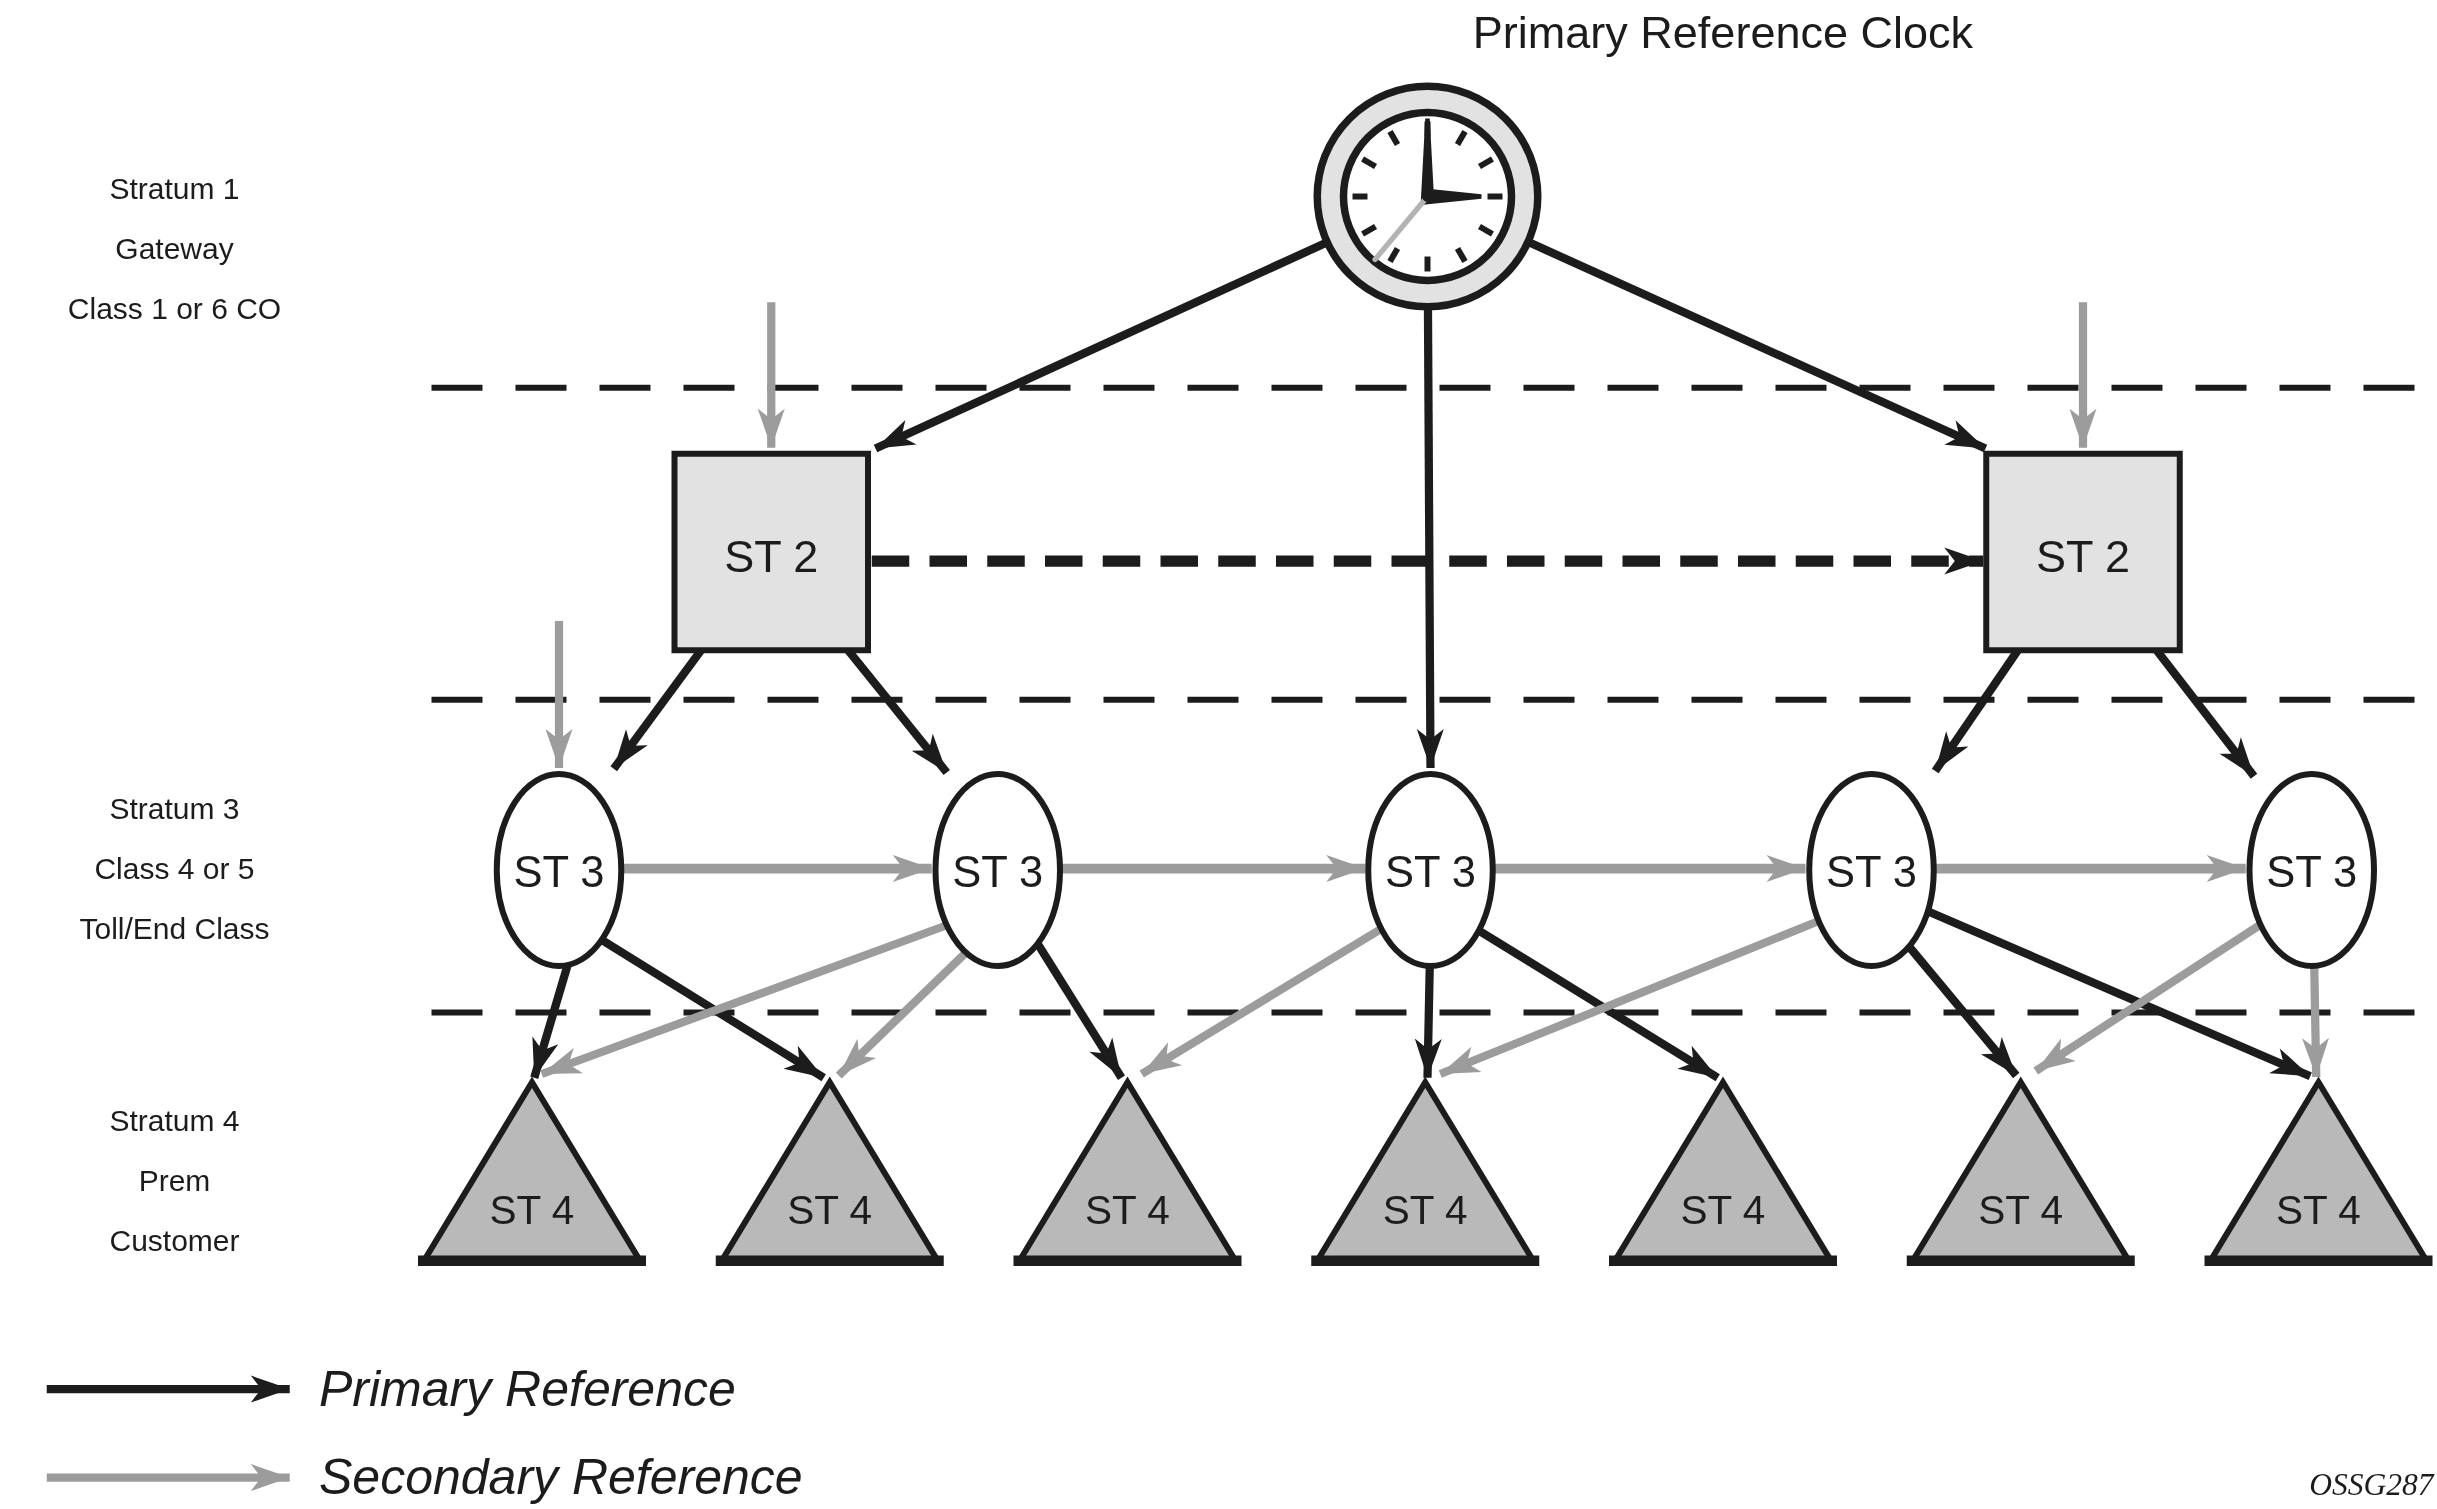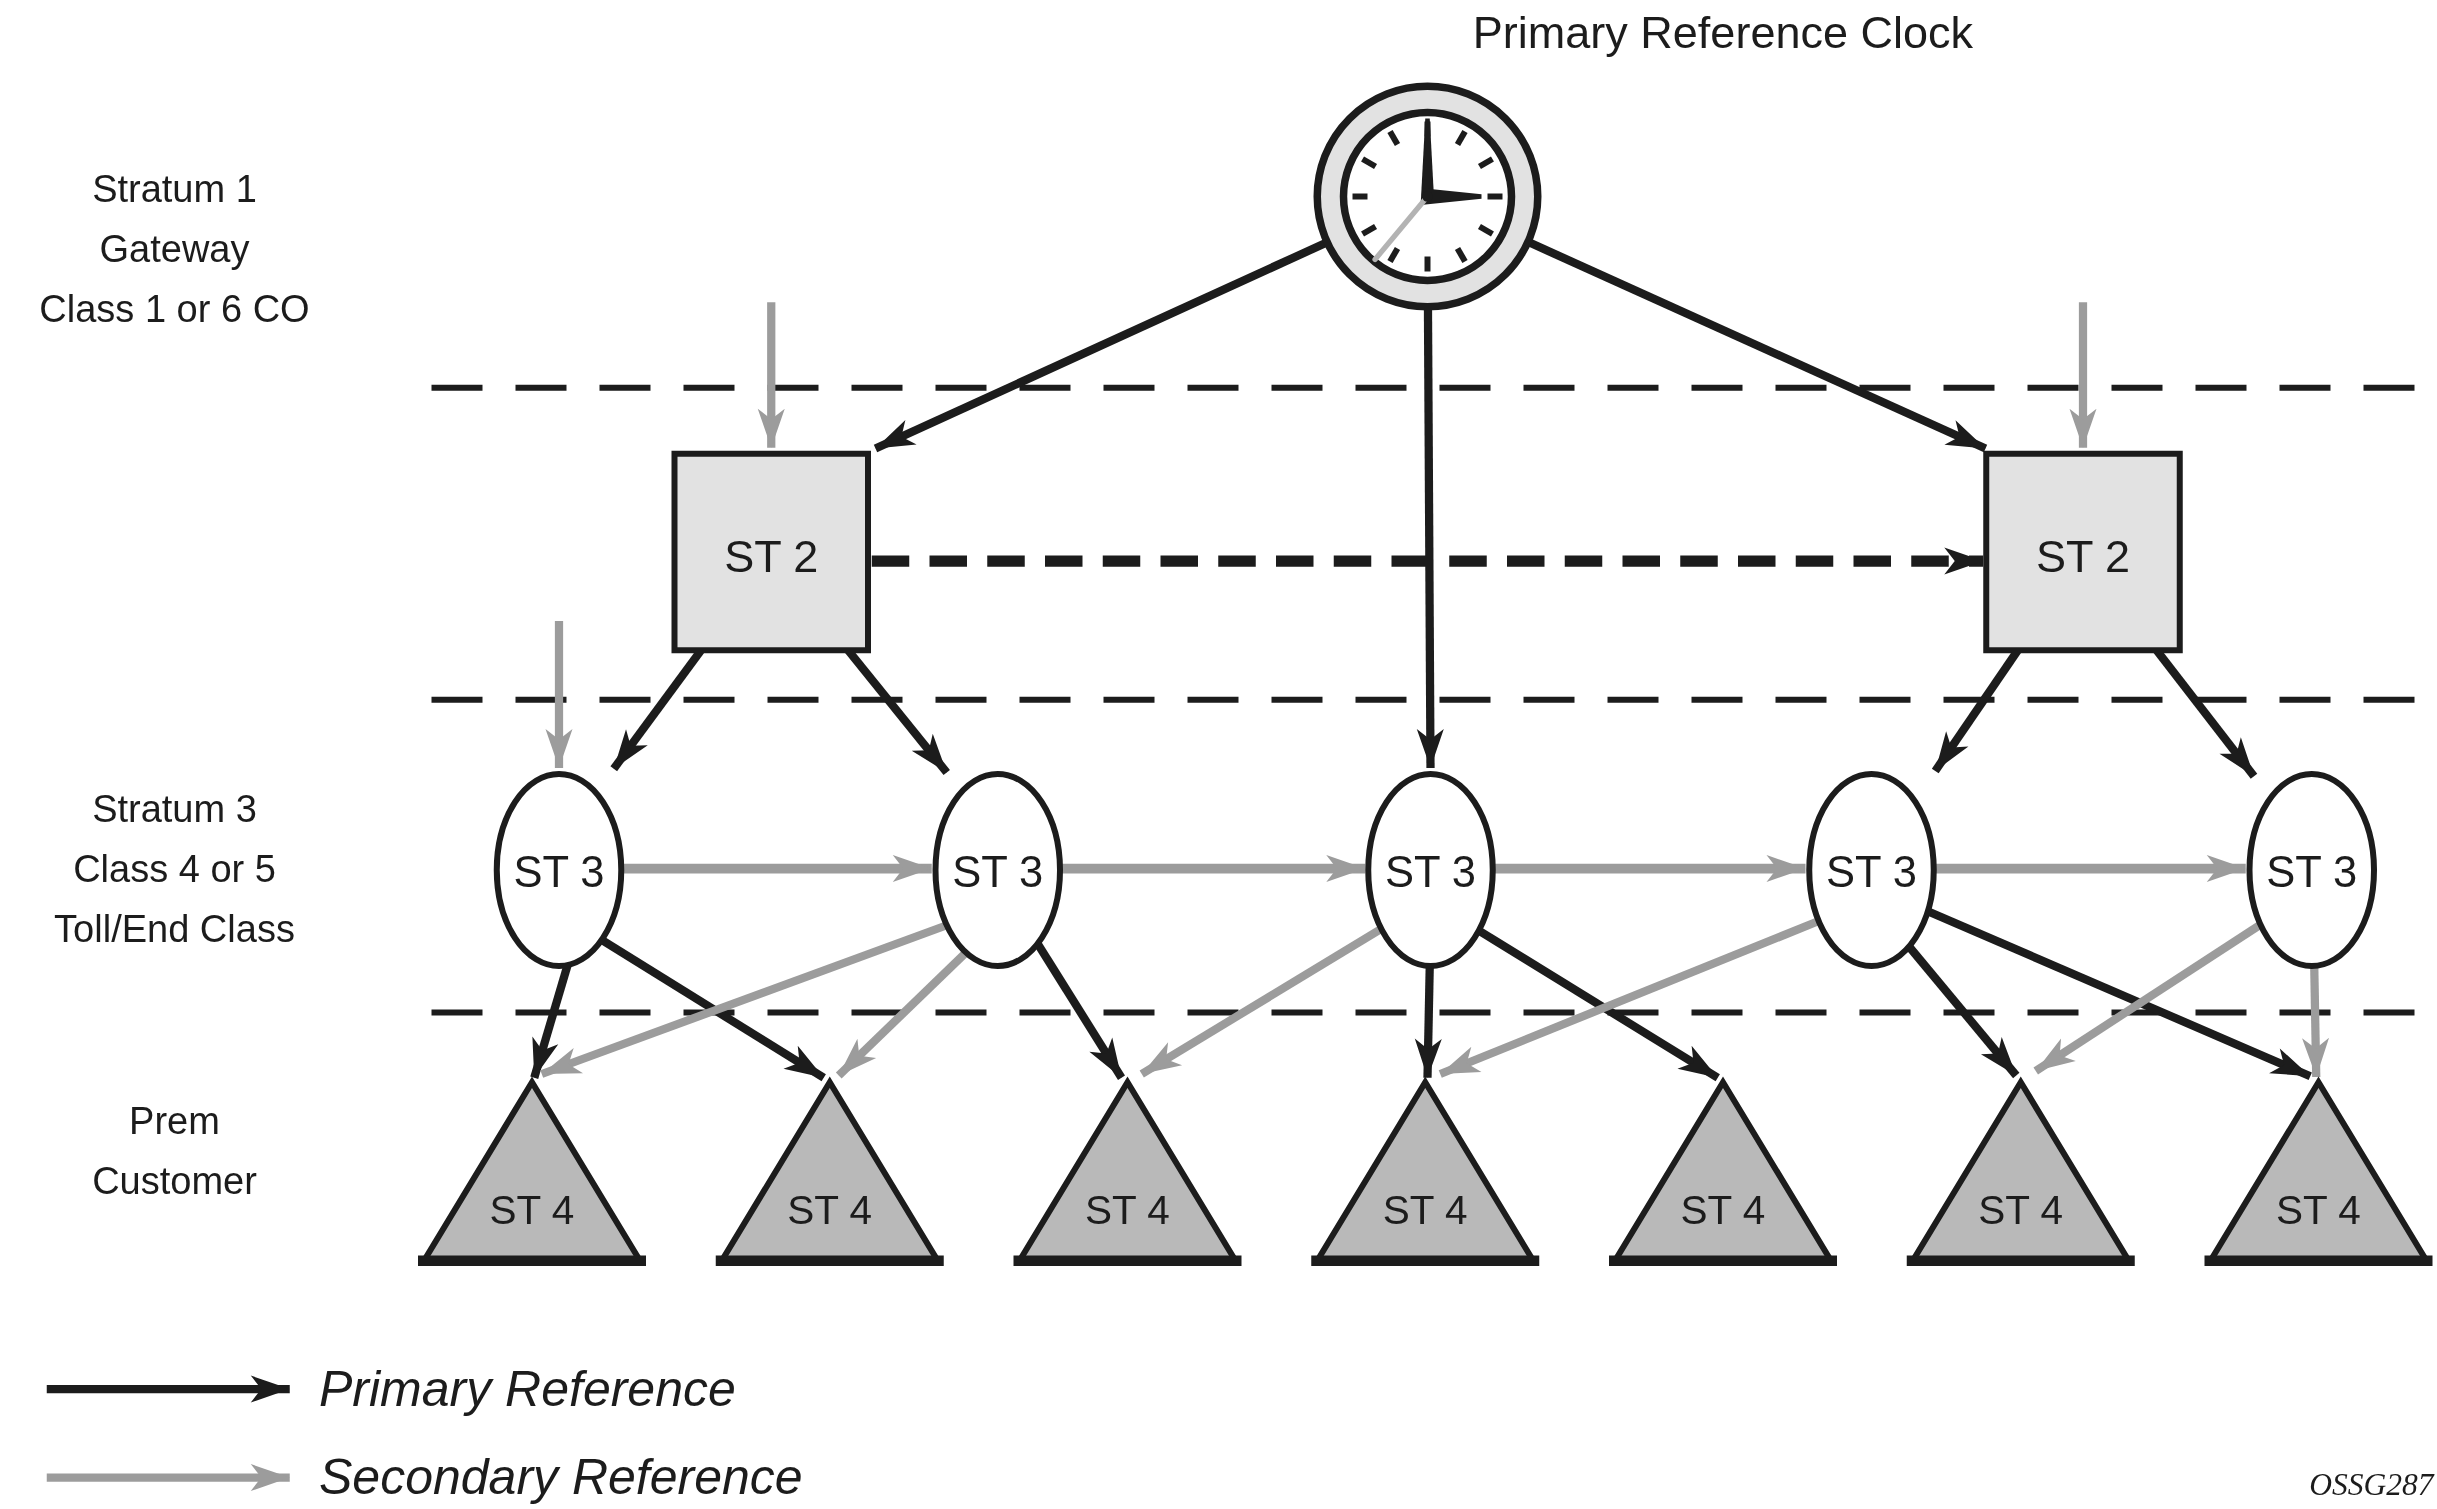--- a/index.html
+++ b/index.html
@@ -14,21 +14,21 @@
   .edge-d{stroke:#1c1c1c;stroke-width:15;stroke-dasharray:50 27;fill:none;}
   .node-box{fill:#e2e2e2;stroke:#1c1c1c;stroke-width:8;}
   .node-ellipse{fill:#ffffff;stroke:#1c1c1c;stroke-width:8;}
   .node-triangle{fill:#b9b9b9;stroke:#1c1c1c;stroke-width:8;}
   .tri-base{stroke:#1c1c1c;stroke-width:14;}
   .lbl-box{font-size:60px;}
   .lbl-ellipse{font-size:58px;}
   .lbl-triangle{font-size:54px;}
   .overlay{position:absolute;}
   .title{top:6px;left:923px;width:1050px;text-align:right;font-size:45px;line-height:54px;}
-  .stratum{left:0;width:349px;text-align:center;font-size:38px;line-height:60px;}
+  .stratum{left:0;width:349px;text-align:center;font-size:30px;line-height:60px;}
   .legend-label{font-size:50px;font-style:italic;line-height:51px;}
   .watermark{right:4.5px;top:1467px;font-family:"Liberation Serif",serif;font-style:italic;font-size:31.5px;}
 </style>
 </head>
 <body>
 
 <div id="stage">
 
   <svg id="diagram" width="2438" height="1509" viewBox="0 0 3250 2012">
     <defs>
@@ -169,20 +169,21 @@
     <div>Stratum 1</div>
     <div>Gateway</div>
     <div>Class 1 or 6 CO</div>
   </div>
   <div class="overlay stratum" style="top:779px">
     <div>Stratum 3</div>
     <div>Class 4 or 5</div>
     <div>Toll/End Class</div>
   </div>
   <div class="overlay stratum" style="top:1091px">
+    <div>Stratum 4</div>
     <div>Prem</div>
     <div>Customer</div>
   </div>
 
   <div class="overlay legend-label" style="left:319px;top:1364px">Primary Reference</div>
   <div class="overlay legend-label" style="left:319px;top:1452px">Secondary Reference</div>
 
   <div class="overlay watermark">OSSG287</div>
 </div>
 

